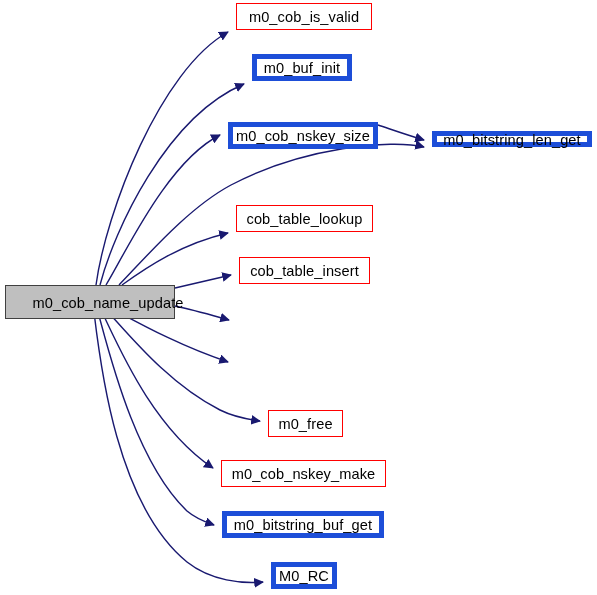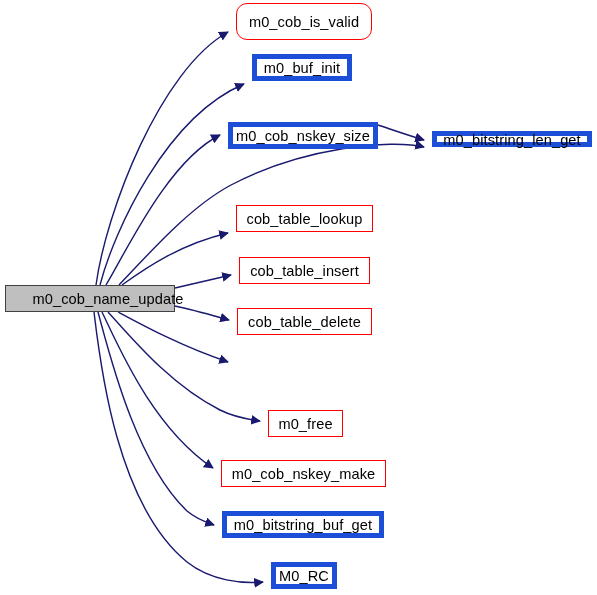--- a/index.html
+++ b/index.html
@@ -72,25 +72,25 @@
       <path d="M 175,306 C 194,310 211,315 229,320"></path>
       <path d="M 118,312 C 146,327 183,347 228,362"></path>
       <path d="M 108,312 C 130,336 170,385 220,410 C 232,416 245,419 260,421"></path>
       <path d="M 102,312 C 118,345 152,427 213,468"></path>
       <path d="M 98,312 C 109,352 135,461 187,511 C 194,517 205,522 214,525"></path>
       <path d="M 94,312 C 100,362 116,504 187,562 C 211,581 243,584 263,582"></path>
       <path d="M 378,125 C 393,130 407,135 424,140"></path>
     </g>
   </svg>
 
-  <div class="node root" style="left:5px; top:285px; width:170px; height:27px;padding-left:36px;">
+  <div class="node root" style="left:5px; top:285px; width:170px; height:34px;padding-left:36px;">
     <span class="node-label">m0_cob_name_update</span>
   </div>
 
-  <div class="node" style="left:236px; top:3px; width:136px; height:37px;border-radius:11px;">
+  <div class="node" style="left:236px; top:3px; width:136px; height:27px;">
     <span class="node-label">m0_cob_is_valid</span>
   </div>
 
   <div class="node black" style="left:252px; top:54px; width:100px; height:27px;">
     <span class="node-label">m0_buf_init</span>
   </div>
 
   <div class="node black" style="left:228px; top:122px; width:150px; height:27px;">
     <span class="node-label">m0_cob_nskey_size</span>
   </div>
@@ -100,23 +100,20 @@
   </div>
 
   <div class="node" style="left:236px; top:205px; width:137px; height:27px;">
     <span class="node-label">cob_table_lookup</span>
   </div>
 
   <div class="node" style="left:239px; top:257px; width:131px; height:27px;">
     <span class="node-label">cob_table_insert</span>
   </div>
 
-  <div class="node" style="left:237px; top:308px; width:135px; height:27px;">
-    <span class="node-label">cob_table_delete</span>
-  </div>
 
 
   <div class="node" style="left:268px; top:410px; width:75px; height:27px;">
     <span class="node-label">m0_free</span>
   </div>
 
   <div class="node" style="left:221px; top:460px; width:165px; height:27px;">
     <span class="node-label">m0_cob_nskey_make</span>
   </div>
 

